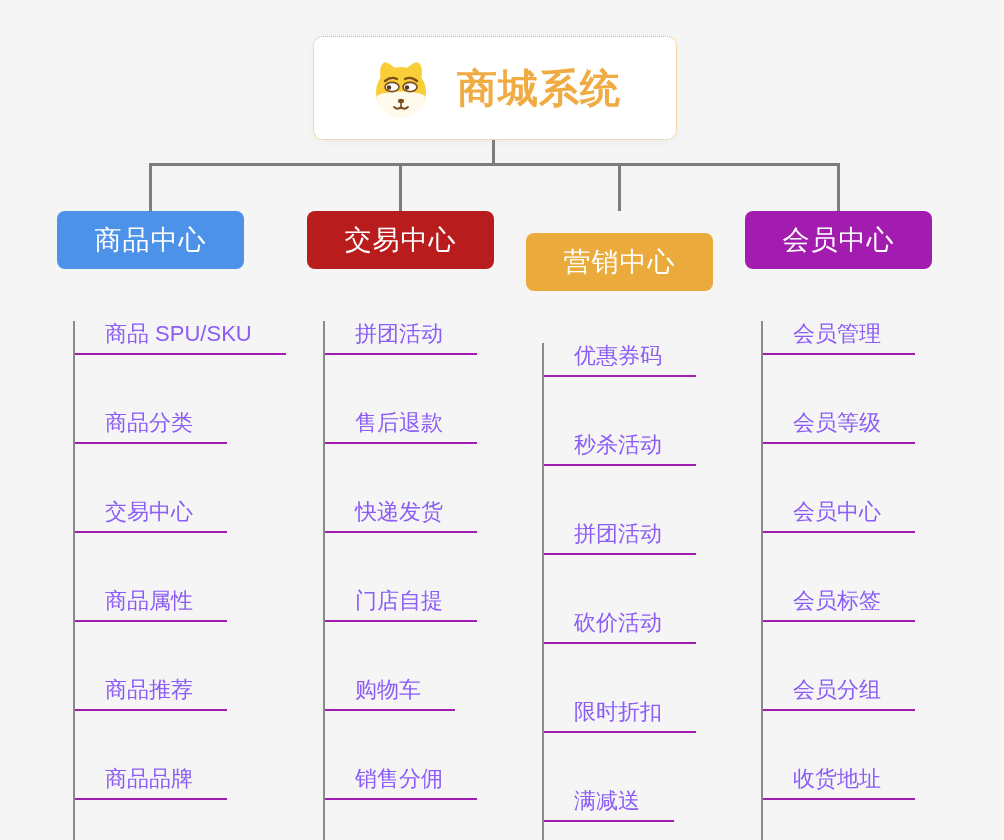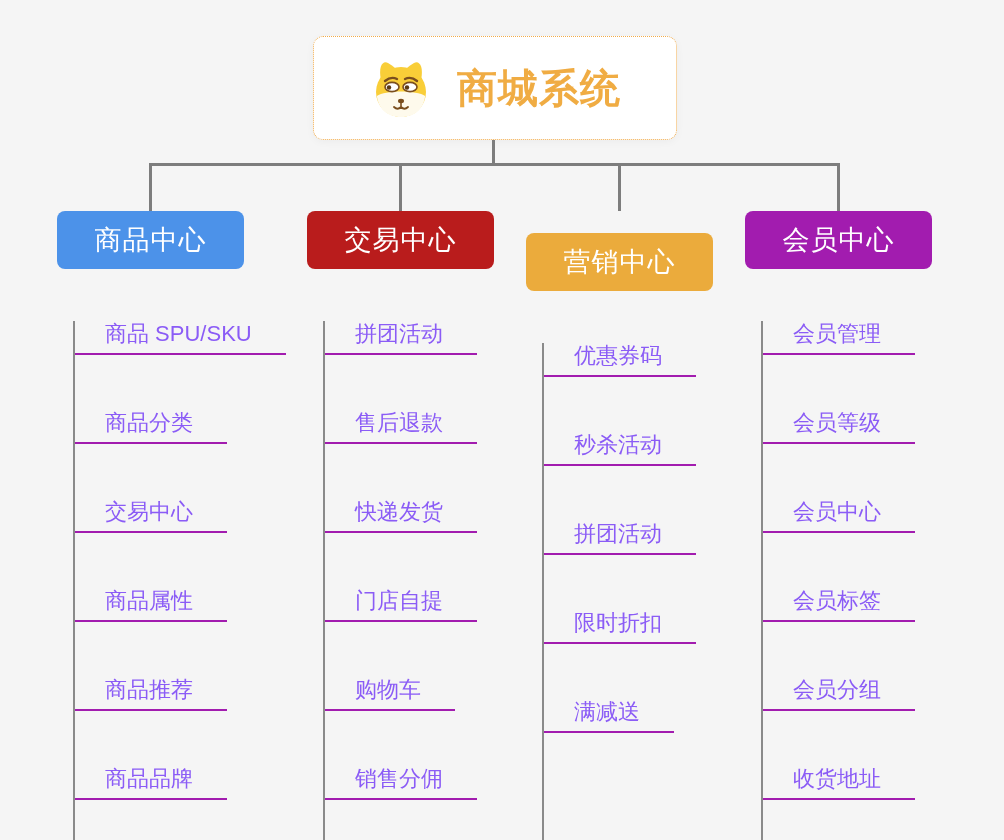--- a/index.html
+++ b/index.html
@@ -144,20 +144,21 @@
       <div class="leaf">销售分佣</div>
     </div>
   </div>
 
   <div class="branch b2">
     <div class="branch-box" style="background-color: rgb(235, 171, 60); margin-top: 22px;">营销中心</div>
     <div class="leaves">
       <div class="leaf">优惠券码</div>
       <div class="leaf">秒杀活动</div>
       <div class="leaf">拼团活动</div>
+      <div class="leaf">砍价活动</div>
       <div class="leaf">限时折扣</div>
       <div class="leaf">满减送</div>
     </div>
   </div>
 
   <div class="branch b3">
     <div class="branch-box" style="background-color: #a21caf;">会员中心</div>
     <div class="leaves">
       <div class="leaf">会员管理</div>
       <div class="leaf">会员等级</div>

